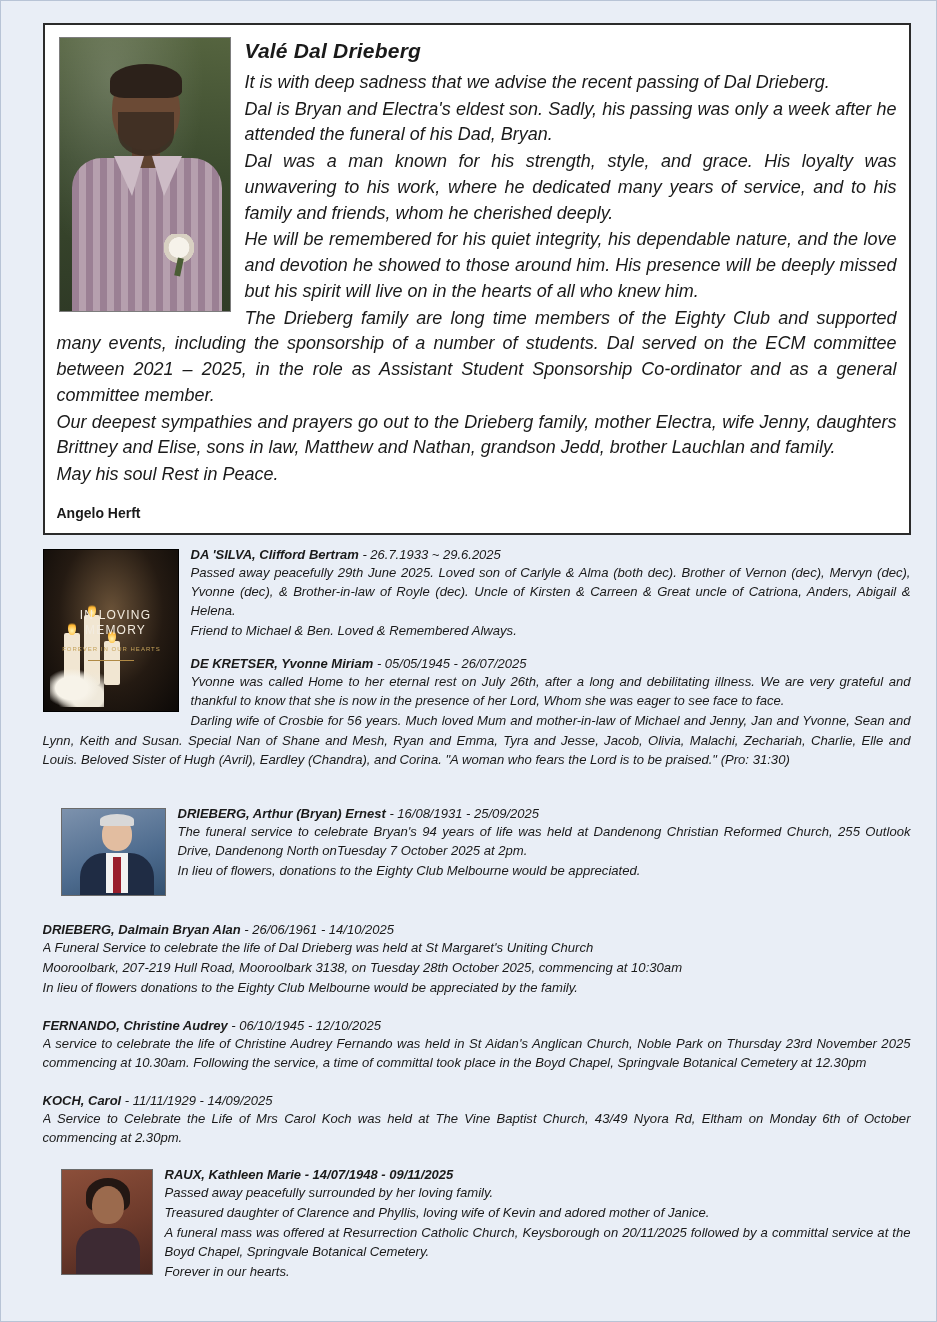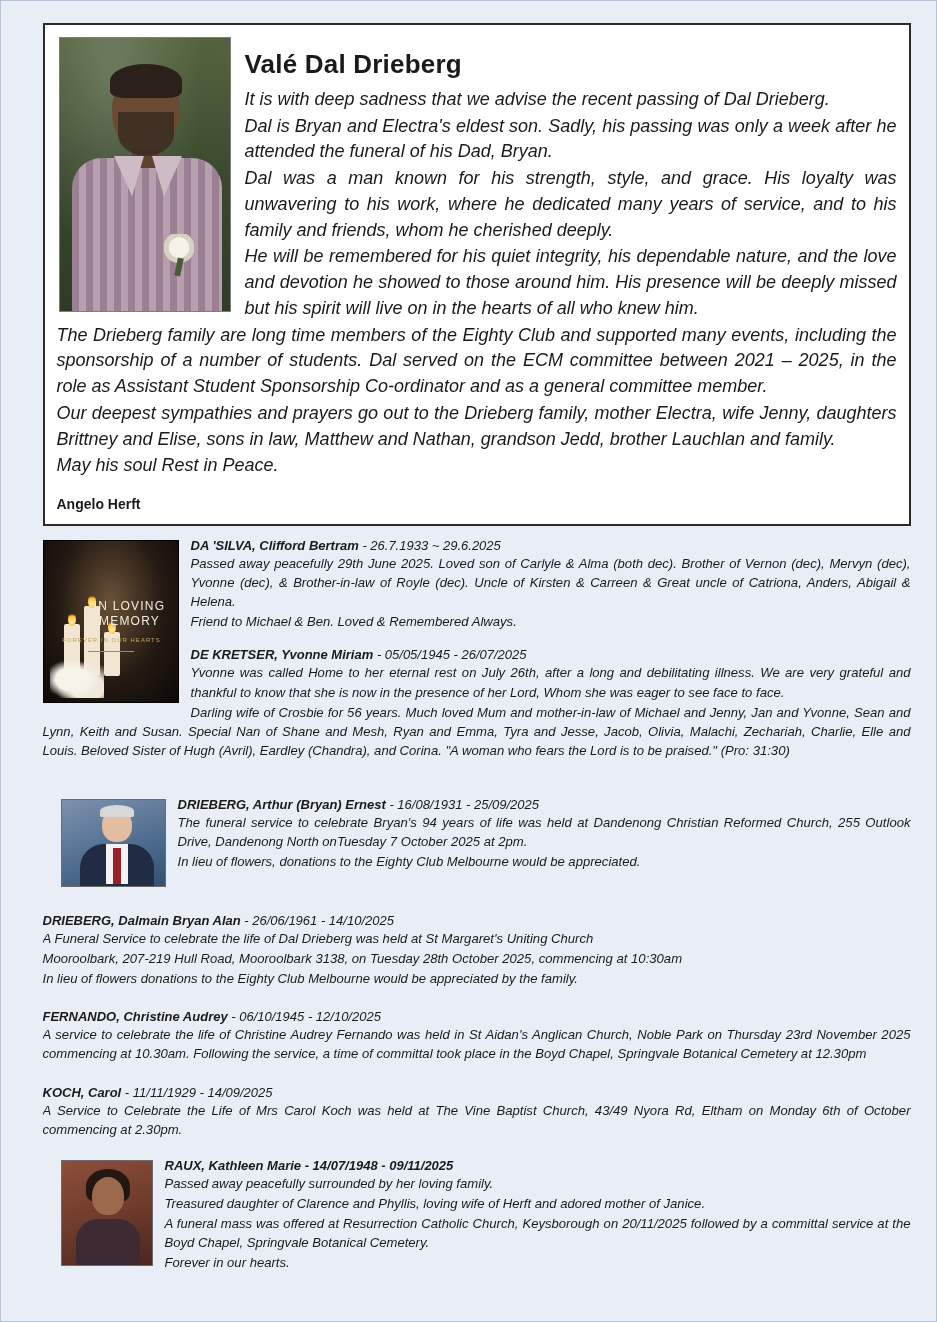--- a/index.html
+++ b/index.html
@@ -113,23 +113,24 @@
   .fp-flower:after {
     content: "";
     position: absolute;
     left: 12px; top: 24px;
     width: 6px; height: 18px;
     background: #4a5c35;
     transform: rotate(12deg);
   }
 
   .feature-title {
-    font-size: 26px;
+    font-size: 21px;
     font-weight: bold;
-    margin: 14px 0 7px 0;
+    font-style: italic;
+    margin: 4px 0 7px 0;
     letter-spacing: .2px;
   }
   .feature-box p {
     margin: 0 0 1px 0;
     font-size: 18px;
     font-style: italic;
     line-height: 1.43;
     text-align: justify;
   }
   .feature-sign {
@@ -190,21 +191,21 @@
     position: absolute;
     width: 8px; height: 14px;
     background: radial-gradient(circle at 50% 70%, #fff3b0 0%, #ffb52e 55%, rgba(255,120,0,0) 75%);
     border-radius: 50% 50% 45% 45%;
   }
   .f1 { left: 24px; bottom: 76px; }
   .f2 { left: 44px; bottom: 94px; }
   .f3 { left: 64px; bottom: 68px; }
   .c-text {
     position: absolute;
-    left: 28px; top: 58px;
+    left: 14px; top: 58px;
     width: 116px;
     text-align: center;
     color: #f3ece0;
     font-size: 12px;
     letter-spacing: 1.2px;
     font-style: normal;
     line-height: 1.25;
   }
   .c-sub {
     position: absolute;
@@ -366,20 +367,20 @@
       <article class="notice" style="margin-top:18px;">
         <div class="raux-img">
           <div class="r-body"></div>
           <div class="r-hair"></div>
           <div class="r-head"></div>
         </div>
         <div class="nm-head">
           <span>RAUX, Kathleen Marie - 14/07/1948 - 09/11/2025</span><span class="dates"></span>
         </div>
         <p>Passed away peacefully surrounded by her loving family.</p>
-        <p>Treasured daughter of Clarence and Phyllis, loving wife of Herft and adored mother of Janice.</p>
+        <p>Treasured daughter of Clarence and Phyllis, loving wife of Kevin and adored mother of Janice.</p>
         <p>A funeral mass was offered at Resurrection Catholic Church, Keysborough on 20/11/2025 followed by a committal service at the Boyd Chapel, Springvale Botanical Cemetery.</p>
         <p>Forever in our hearts.</p>
       </article>
 
     </section>
   </div>
 </div>
 
 </body></html>

